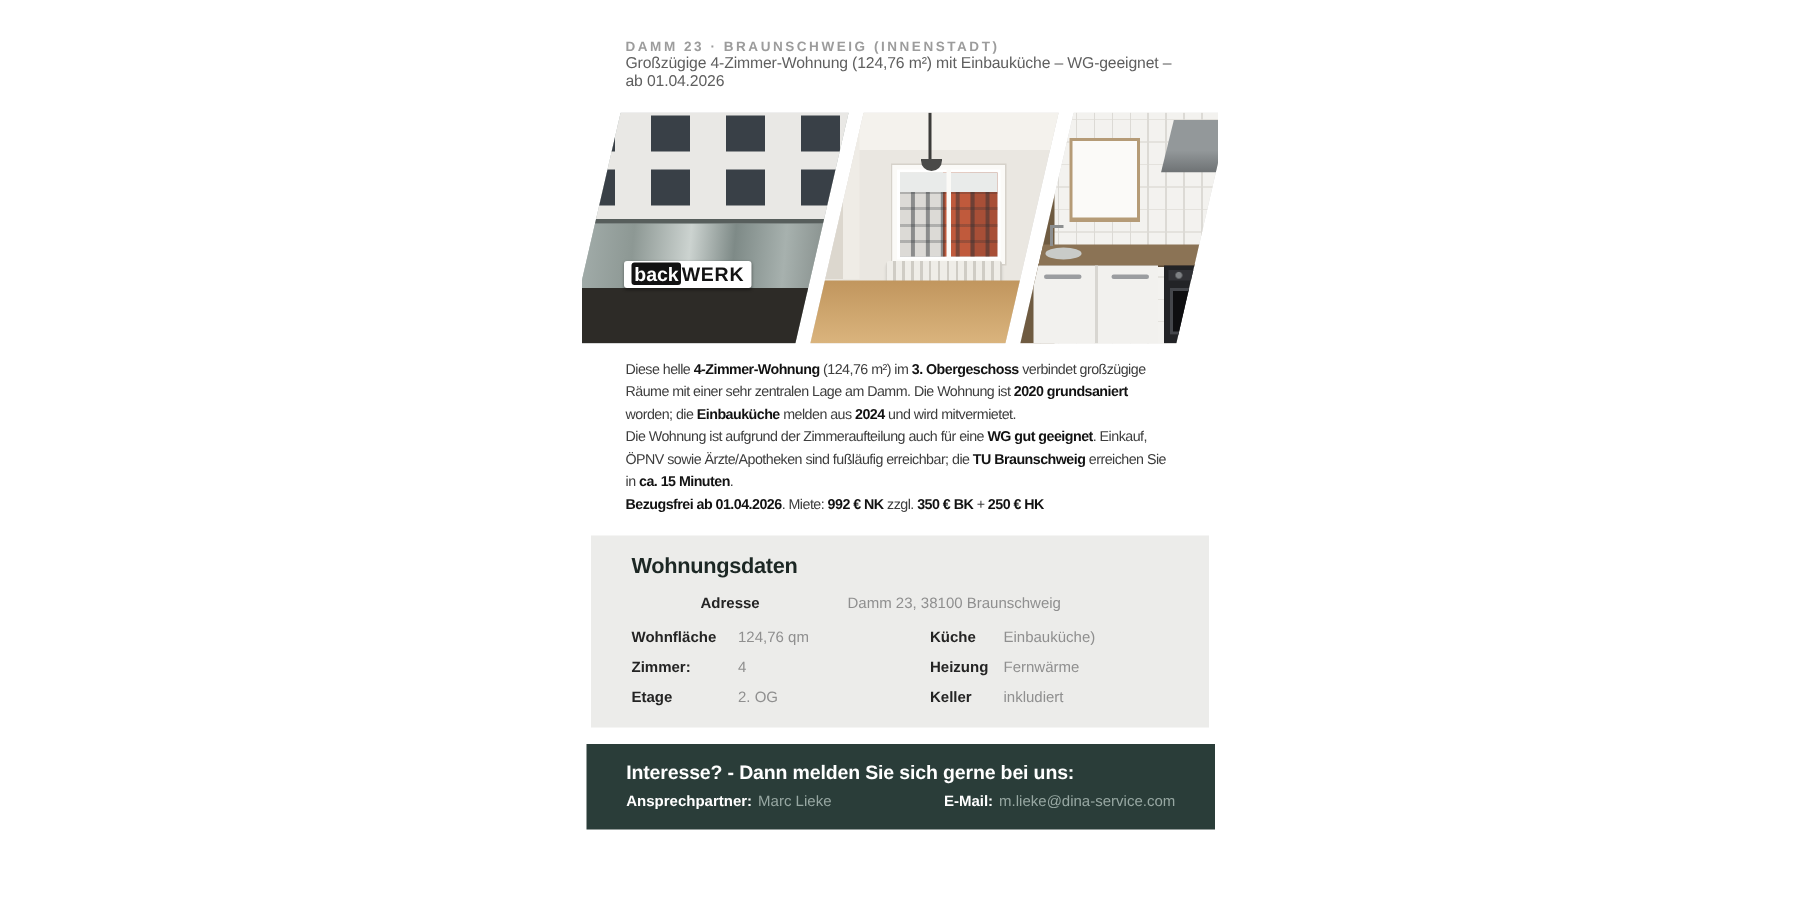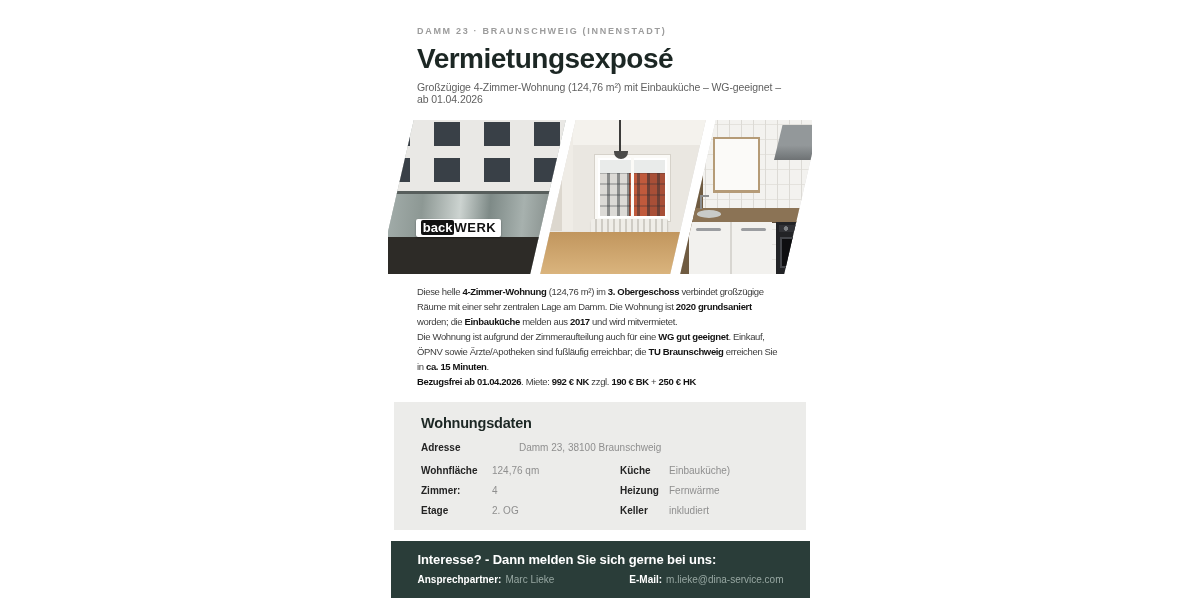--- a/index.html
+++ b/index.html
@@ -87,42 +87,41 @@
   
   .desc { margin-top:10px; font-size:9.5px; line-height:15px; color:#3d3d3d; letter-spacing:-0.35px; }
   .desc p { margin:0; }
   .desc strong { color:#121212; }
 
   
   .card { margin-top:13px; background:var(--card_bg,#ececea); padding:13px 19px 14px 27px; }
   .card h2 { margin:0 0 11px; font-size:14.5px; font-weight:bold; color:var(--title_color,#1c2724); letter-spacing:-0.2px; }
   .drow { display:grid; font-size:10px; margin-bottom:9px; align-items:baseline; }
   .drow:last-child { margin-bottom:0; }
-  .addr { grid-template-columns:98px 1fr; margin-bottom:12px; }
+  .addr { grid-template-columns:98px 1fr; margin-bottom:12px;margin-left:46px; }
   .four { grid-template-columns:71px 67px 110px 1fr; }
   .lbl  { font-weight:bold; color:#242424; }
   .lbl2 { padding-left:61px; }
   .val  { color:#8f8f8f; text-align:left; }
   .val.left { text-align:left; }
 
   
   .contact { margin-top:11px; background:var(--footer_bg,#2a3d39); padding:11px 26px 13px 27px; color:#fff; }
   .contact h3 { margin:0; font-size:13px; font-weight:bold; letter-spacing:-0.1px; }
   .crow { display:flex; justify-content:space-between; margin-top:7px; font-size:10px; }
   .clbl { font-weight:bold; color:#ffffff; }
   .cval { color:var(--footer_muted,#97a7a2); margin-left:4px; }
 </style>
 </head>
 <body>
 
 <div class="page">
 
   <header class="inner-col">
     <div class="eyebrow">DAMM 23 · BRAUNSCHWEIG (INNENSTADT)</div>
-    <h1 class="title">Vermietungsexposé</h1>
     <div class="subtitle">Großzügige 4-Zimmer-Wohnung (124,76 m²) mit Einbauküche – WG-geeignet – ab 01.04.2026</div>
   </header>
 
   <div class="collage">
 
     <div class="panel p1">
       <div class="pinner ph-building">
         <div class="facade">
           <div class="winrow r1"></div>
           <div class="winrow r2"></div>
@@ -169,23 +168,23 @@
         <div class="oven">
           <div class="ovtop"></div>
           <div class="ovwin"></div>
         </div>
       </div>
     </div>
 
   </div>
 
   <div class="desc inner-col">
-    <p><span>Diese helle </span><strong>4-Zimmer-Wohnung</strong><span> (124,76 m²) im </span><strong>3. Obergeschoss</strong><span> verbindet großzügige Räume mit einer sehr zentralen Lage am Damm. Die Wohnung ist </span><strong>2020 grundsaniert</strong><span> worden; die </span><strong>Einbauküche</strong><span> melden aus </span><strong>2017</strong><span> und wird mitvermietet.</span></p>
+    <p><span>Diese helle </span><strong>4-Zimmer-Wohnung</strong><span> (124,76 m²) im </span><strong>3. Obergeschoss</strong><span> verbindet großzügige Räume mit einer sehr zentralen Lage am Damm. Die Wohnung ist </span><strong>2020 grundsaniert</strong><span> worden; die </span><strong>Einbauküche</strong><span> melden aus </span><strong>2024</strong><span> und wird mitvermietet.</span></p>
     <p><span>Die Wohnung ist aufgrund der Zimmeraufteilung auch für eine </span><strong>WG gut geeignet</strong><span>. Einkauf, ÖPNV sowie Ärzte/Apotheken sind fußläufig erreichbar; die </span><strong>TU Braunschweig</strong><span> erreichen Sie in </span><strong>ca. 15 Minuten</strong><span>.</span></p>
-    <p><strong>Bezugsfrei ab 01.04.2026</strong><span>. Miete: </span><strong>992 € NK</strong><span> zzgl. </span><strong>190 € BK</strong><span> + </span><strong>250 € HK</strong></p>
+    <p><strong>Bezugsfrei ab 01.04.2026</strong><span>. Miete: </span><strong>992 € NK</strong><span> zzgl. </span><strong>350 € BK</strong><span> + </span><strong>250 € HK</strong></p>
   </div>
 
   <section class="card inner-col">
     <h2>Wohnungsdaten</h2>
 
     <div class="drow addr">
       <span class="lbl">Adresse</span>
       <span class="val left">Damm 23, 38100 Braunschweig</span>
     </div>
 

